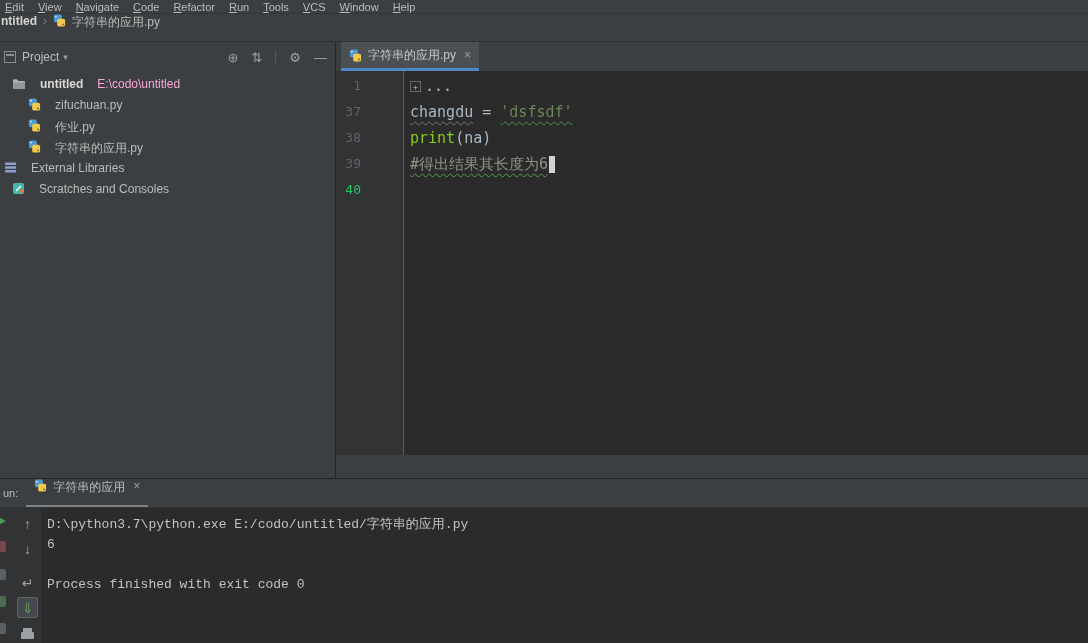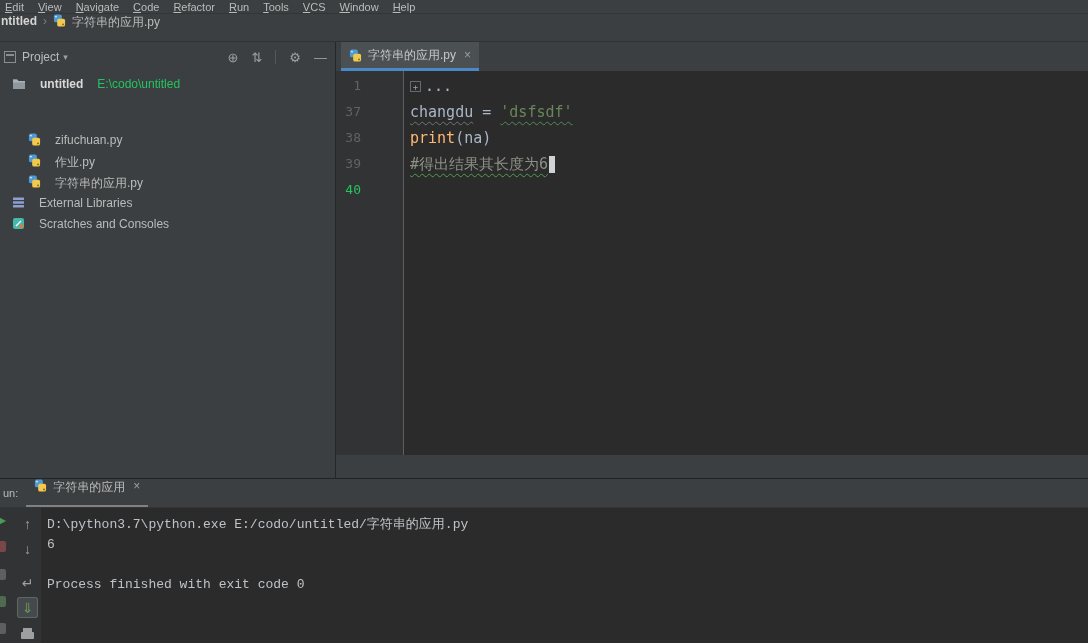--- a/index.html
+++ b/index.html
@@ -27,38 +27,38 @@
   .pw-icon { width:12px; height:12px; border:1px solid #8a8d90; margin-right:6px; position:relative; }
   .pw-icon::before { content:""; position:absolute; left:1px; right:1px; top:2px; height:2px; background:#8a8d90; }
   .ph-title { display:flex; align-items:center; gap:4px; }
   .caret { font-size:9px; color:#9da0a3; }
   .ph-icons { margin-left:auto; display:flex; align-items:center; gap:13px; color:#9da0a3; font-size:13px; }
   .ph-divider { width:1px; height:14px; background:#55585a; }
 
   .tree { flex:1; padding-top:5px; font-size:12px; color:#bbbbbb; overflow:hidden; }
   .tree-row { height:21px; display:flex; align-items:flex-start; gap:14px; white-space:nowrap; }
   .t-root { font-weight:bold; color:#d8d8d8; }
-  .t-path { color:#22c55e; }
+  .t-path { color:#f9a8d4; }
 
   
   .editor-col { flex:1; display:flex; flex-direction:column; border-left:1px solid #262626; }
   .tabbar { flex:0 0 29px; background:#3c3f41; display:flex; align-items:stretch; padding-left:5px; }
   .tab { display:flex; align-items:center; gap:6px; padding:0 8px; background:#4b5052; border-bottom:3px solid #4a88c7; font-size:12px; color:#c8c8c8; }
   .tab-close { color:#9aa0a3; margin-left:2px; font-size:12px; }
   .editor { flex:1; display:flex; overflow:hidden; }
   .gutter { width:68px; background:#313335; border-right:1px solid #5e5e5e; padding-top:2px; text-align:right; font-family:"DejaVu Sans Mono",monospace; font-size:13px; color:#606366; }
   .gutter-line { height:26px; line-height:26px; padding-right:42px; }
   .gutter-line.active { color:#22c55e; }
   .code { flex:1; background:#2b2b2b; padding:2px 0 0 6px; font-family:"DejaVu Sans Mono",monospace; font-size:15px; color:#a9b7c6; }
   .code-line { height:26px; line-height:26px; white-space:pre; }
   .tk-plain { color:#a9b7c6; }
   .tk-typo { color:#a9b7c6; text-decoration:underline wavy #6f7577; text-underline-offset:4px; text-decoration-thickness:1px; }
   .tk-str { color:#6a8759; text-decoration:underline wavy #558b55; text-underline-offset:4px; text-decoration-thickness:1px; }
   .tk-magic { color:#bd68c3; text-decoration:underline solid #bd68c3; text-underline-offset:3px; text-decoration-thickness:1px; }
-  .tk-builtin { color:#fdba74; }
+  .tk-builtin { color:#84cc16; }
   .tk-comment { color:#8b9184; text-decoration:underline wavy #4f9e4f; text-underline-offset:4px; text-decoration-thickness:1px; }
   .tk-cursor { display:inline-block; width:6px; height:17px; background:#d0d3d6; vertical-align:text-bottom; margin-left:1px; }
   .tk-foldbox { display:inline-block; width:11px; height:11px; border:1px solid #646a6d; color:#9da2a6; font-size:9px; line-height:10px; text-align:center; margin-right:4px; vertical-align:1px; }
   .editor-bottom { flex:0 0 23px; background:#3c3f41; }
 
   
   .run-panel { flex:1; display:flex; flex-direction:column; border-top:1px solid #232323; background:#2b2b2b; }
   .run-tabbar { flex:0 0 29px; background:#3c3f41; display:flex; align-items:stretch; padding-left:2px; border-bottom:1px solid #323535; }
   .run-label { align-self:center; font-size:11px; color:#bbbbbb; margin:0 8px 1px 1px; }
   .run-tab { display:flex; gap:6px; padding:0 8px; border-bottom:2px solid #7e8284; font-size:12px; color:#bbbbbb; }
@@ -131,21 +131,21 @@
           <div class="tree-row" style="padding-left: 12px;">
             <span class="t-icon">
               <svg width="14" height="13" viewBox="0 0 14 13">
                 <path d="M1 2.5 h4 l1.5 1.5 H13 v8 H1 z" fill="#90989f"></path>
                 <path d="M1 2.5 h4 l1.5 1.5 H13 v1.4 H1 z" fill="#a9b0b6"></path>
               </svg>
             </span>
             <span class="t-root">untitled</span>
             <span class="t-path">E:\codo\untitled</span>
           </div>
-          <div class="tree-row" style="padding-left: 28px; margin-top: 35px;">
+          <div class="tree-row" style="padding-left: 28px;">
             <span class="t-icon">
               <svg width="13" height="13" viewBox="0 0 14 14">
                 <rect x="1" y="0.5" width="8.5" height="8.5" rx="2" fill="#4e9bd4"></rect>
                 <rect x="4.5" y="5" width="8.5" height="8.5" rx="2" fill="#f2c94c"></rect>
                 <circle cx="3.2" cy="2.8" r="0.9" fill="#e8f4fd"></circle>
                 <circle cx="10.8" cy="11.2" r="0.9" fill="#6b5a20"></circle>
               </svg>
             </span>
             <span>zifuchuan.py</span>
           </div>
@@ -164,21 +164,21 @@
             <span class="t-icon">
               <svg width="13" height="13" viewBox="0 0 14 14">
                 <rect x="1" y="0.5" width="8.5" height="8.5" rx="2" fill="#4e9bd4"></rect>
                 <rect x="4.5" y="5" width="8.5" height="8.5" rx="2" fill="#f2c94c"></rect>
                 <circle cx="3.2" cy="2.8" r="0.9" fill="#e8f4fd"></circle>
                 <circle cx="10.8" cy="11.2" r="0.9" fill="#6b5a20"></circle>
               </svg>
             </span>
             <span>字符串的应用.py</span>
           </div>
-          <div class="tree-row" style="padding-left: 12px;">
+          <div class="tree-row" style="padding-left: 4px;">
             <span class="t-icon">
               <svg width="13" height="13" viewBox="0 0 13 13">
                 <rect x="1" y="1.4" width="11" height="2.6" rx="0.5" fill="#8f9fd0"></rect>
                 <rect x="1" y="5.2" width="11" height="2.6" rx="0.5" fill="#8f9fd0"></rect>
                 <rect x="1" y="9" width="11" height="2.6" rx="0.5" fill="#8f9fd0"></rect>
               </svg>
             </span>
             <span>External Libraries</span>
           </div>
           <div class="tree-row" style="padding-left: 12px;">

